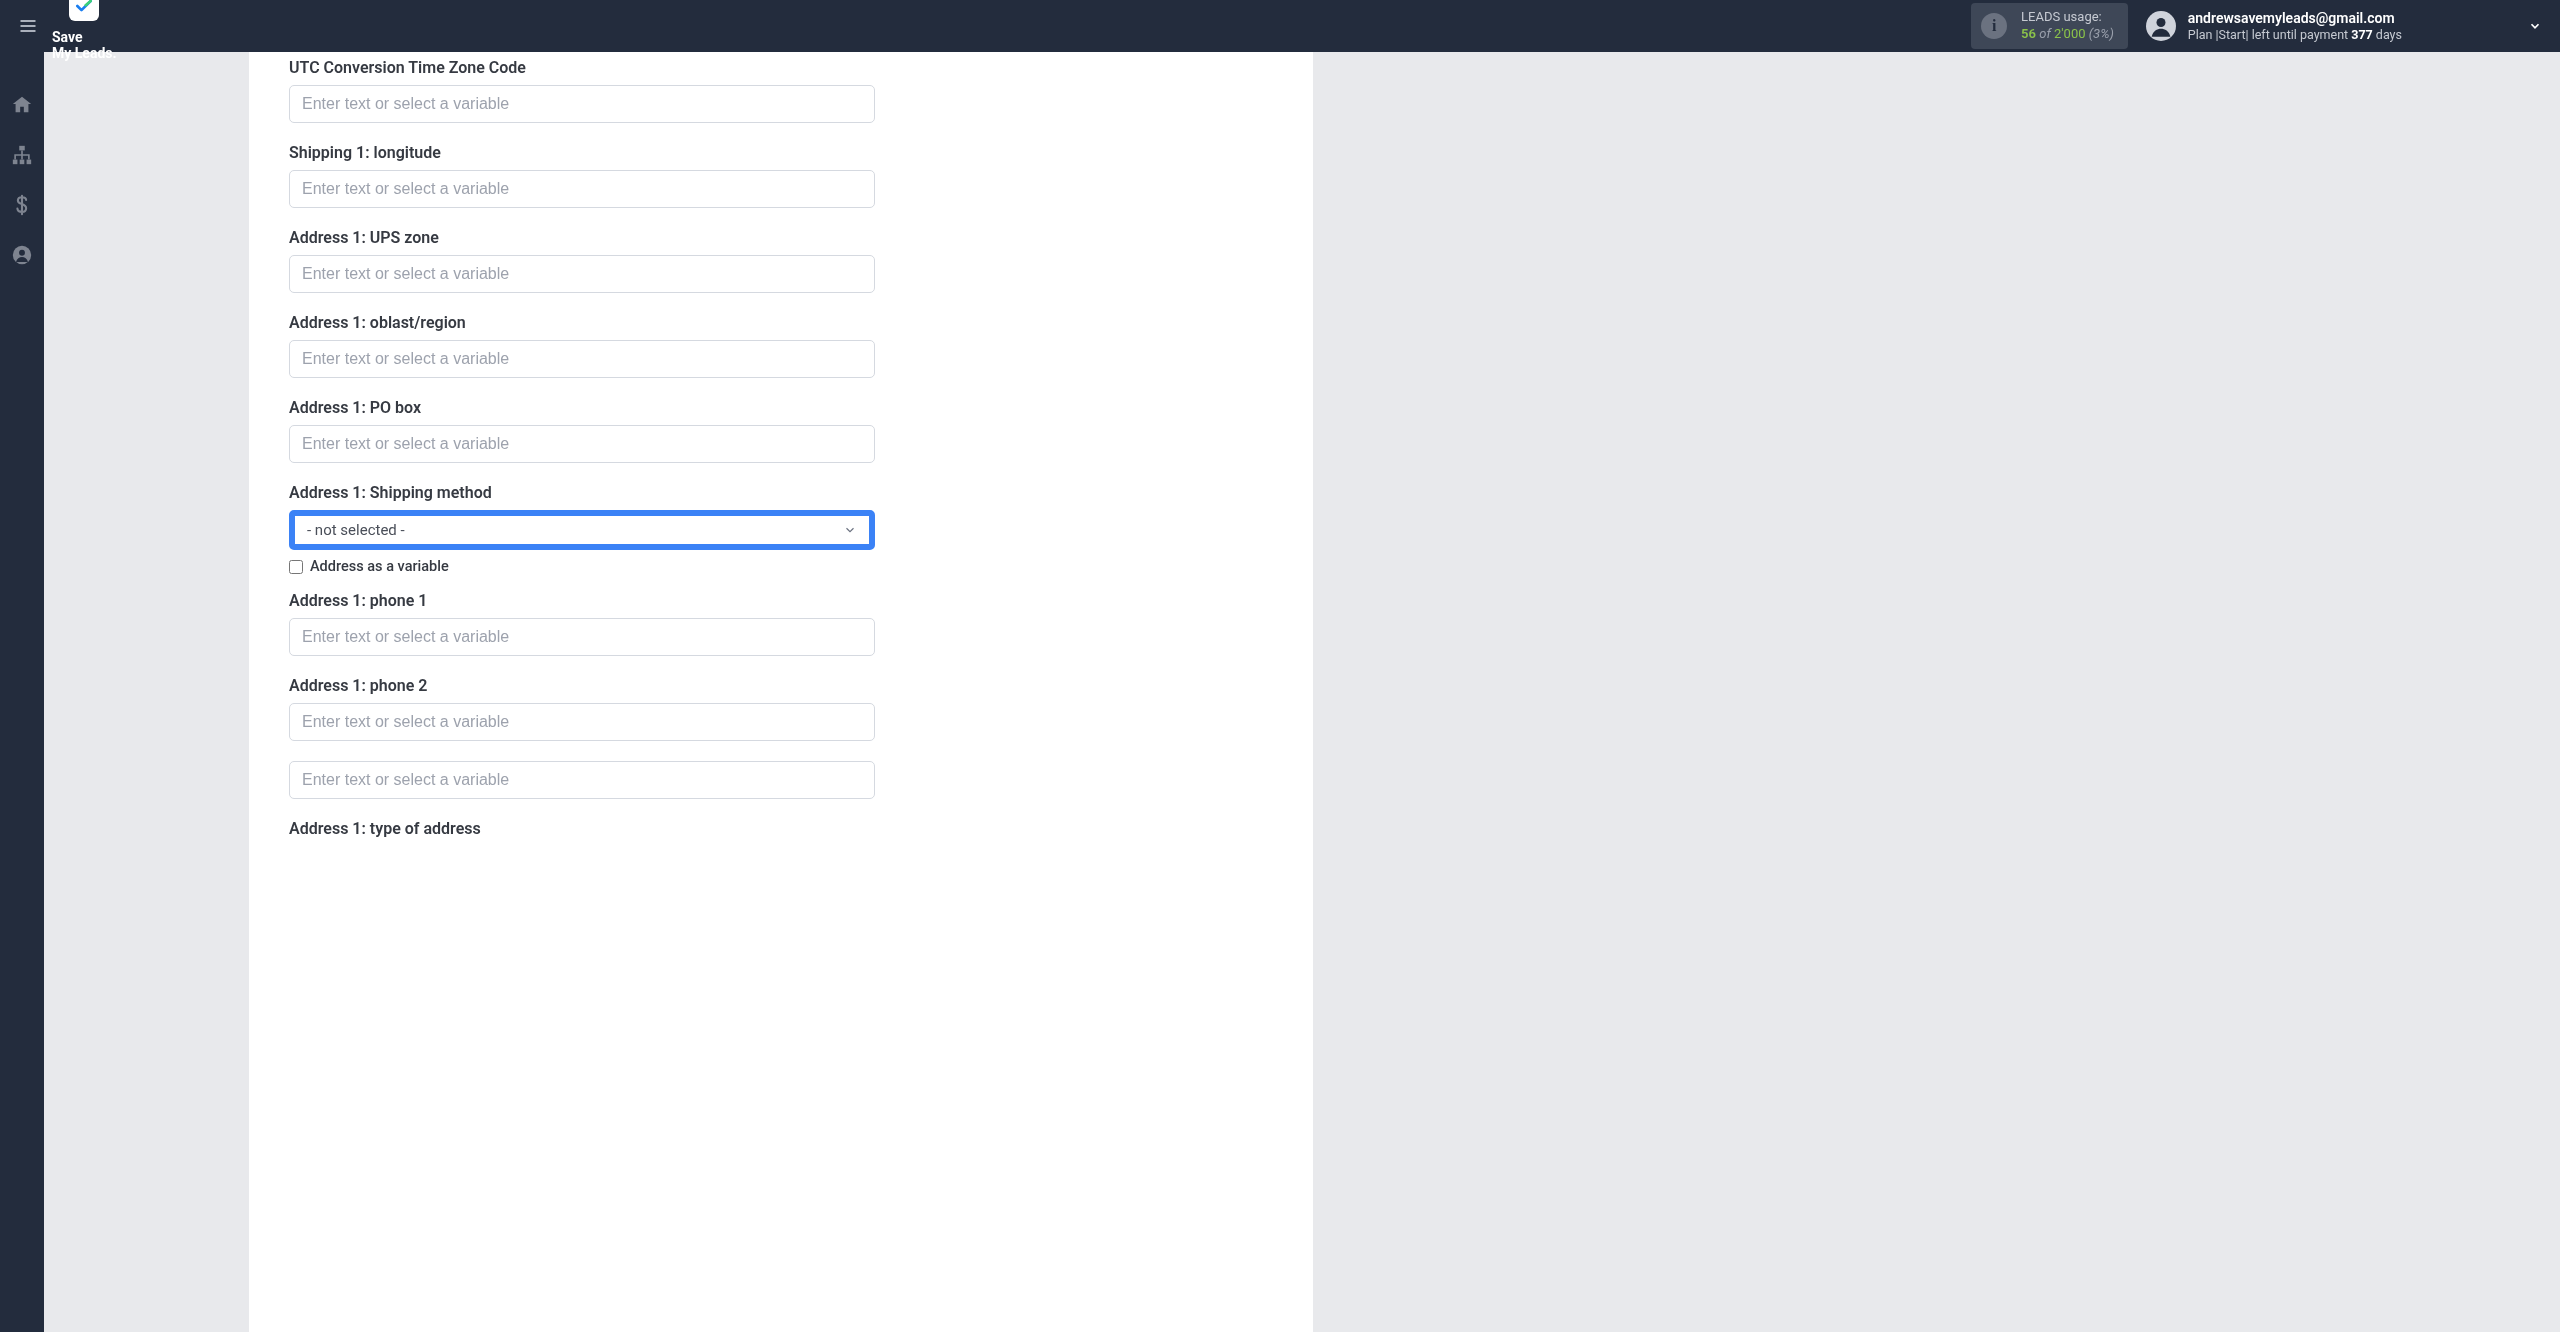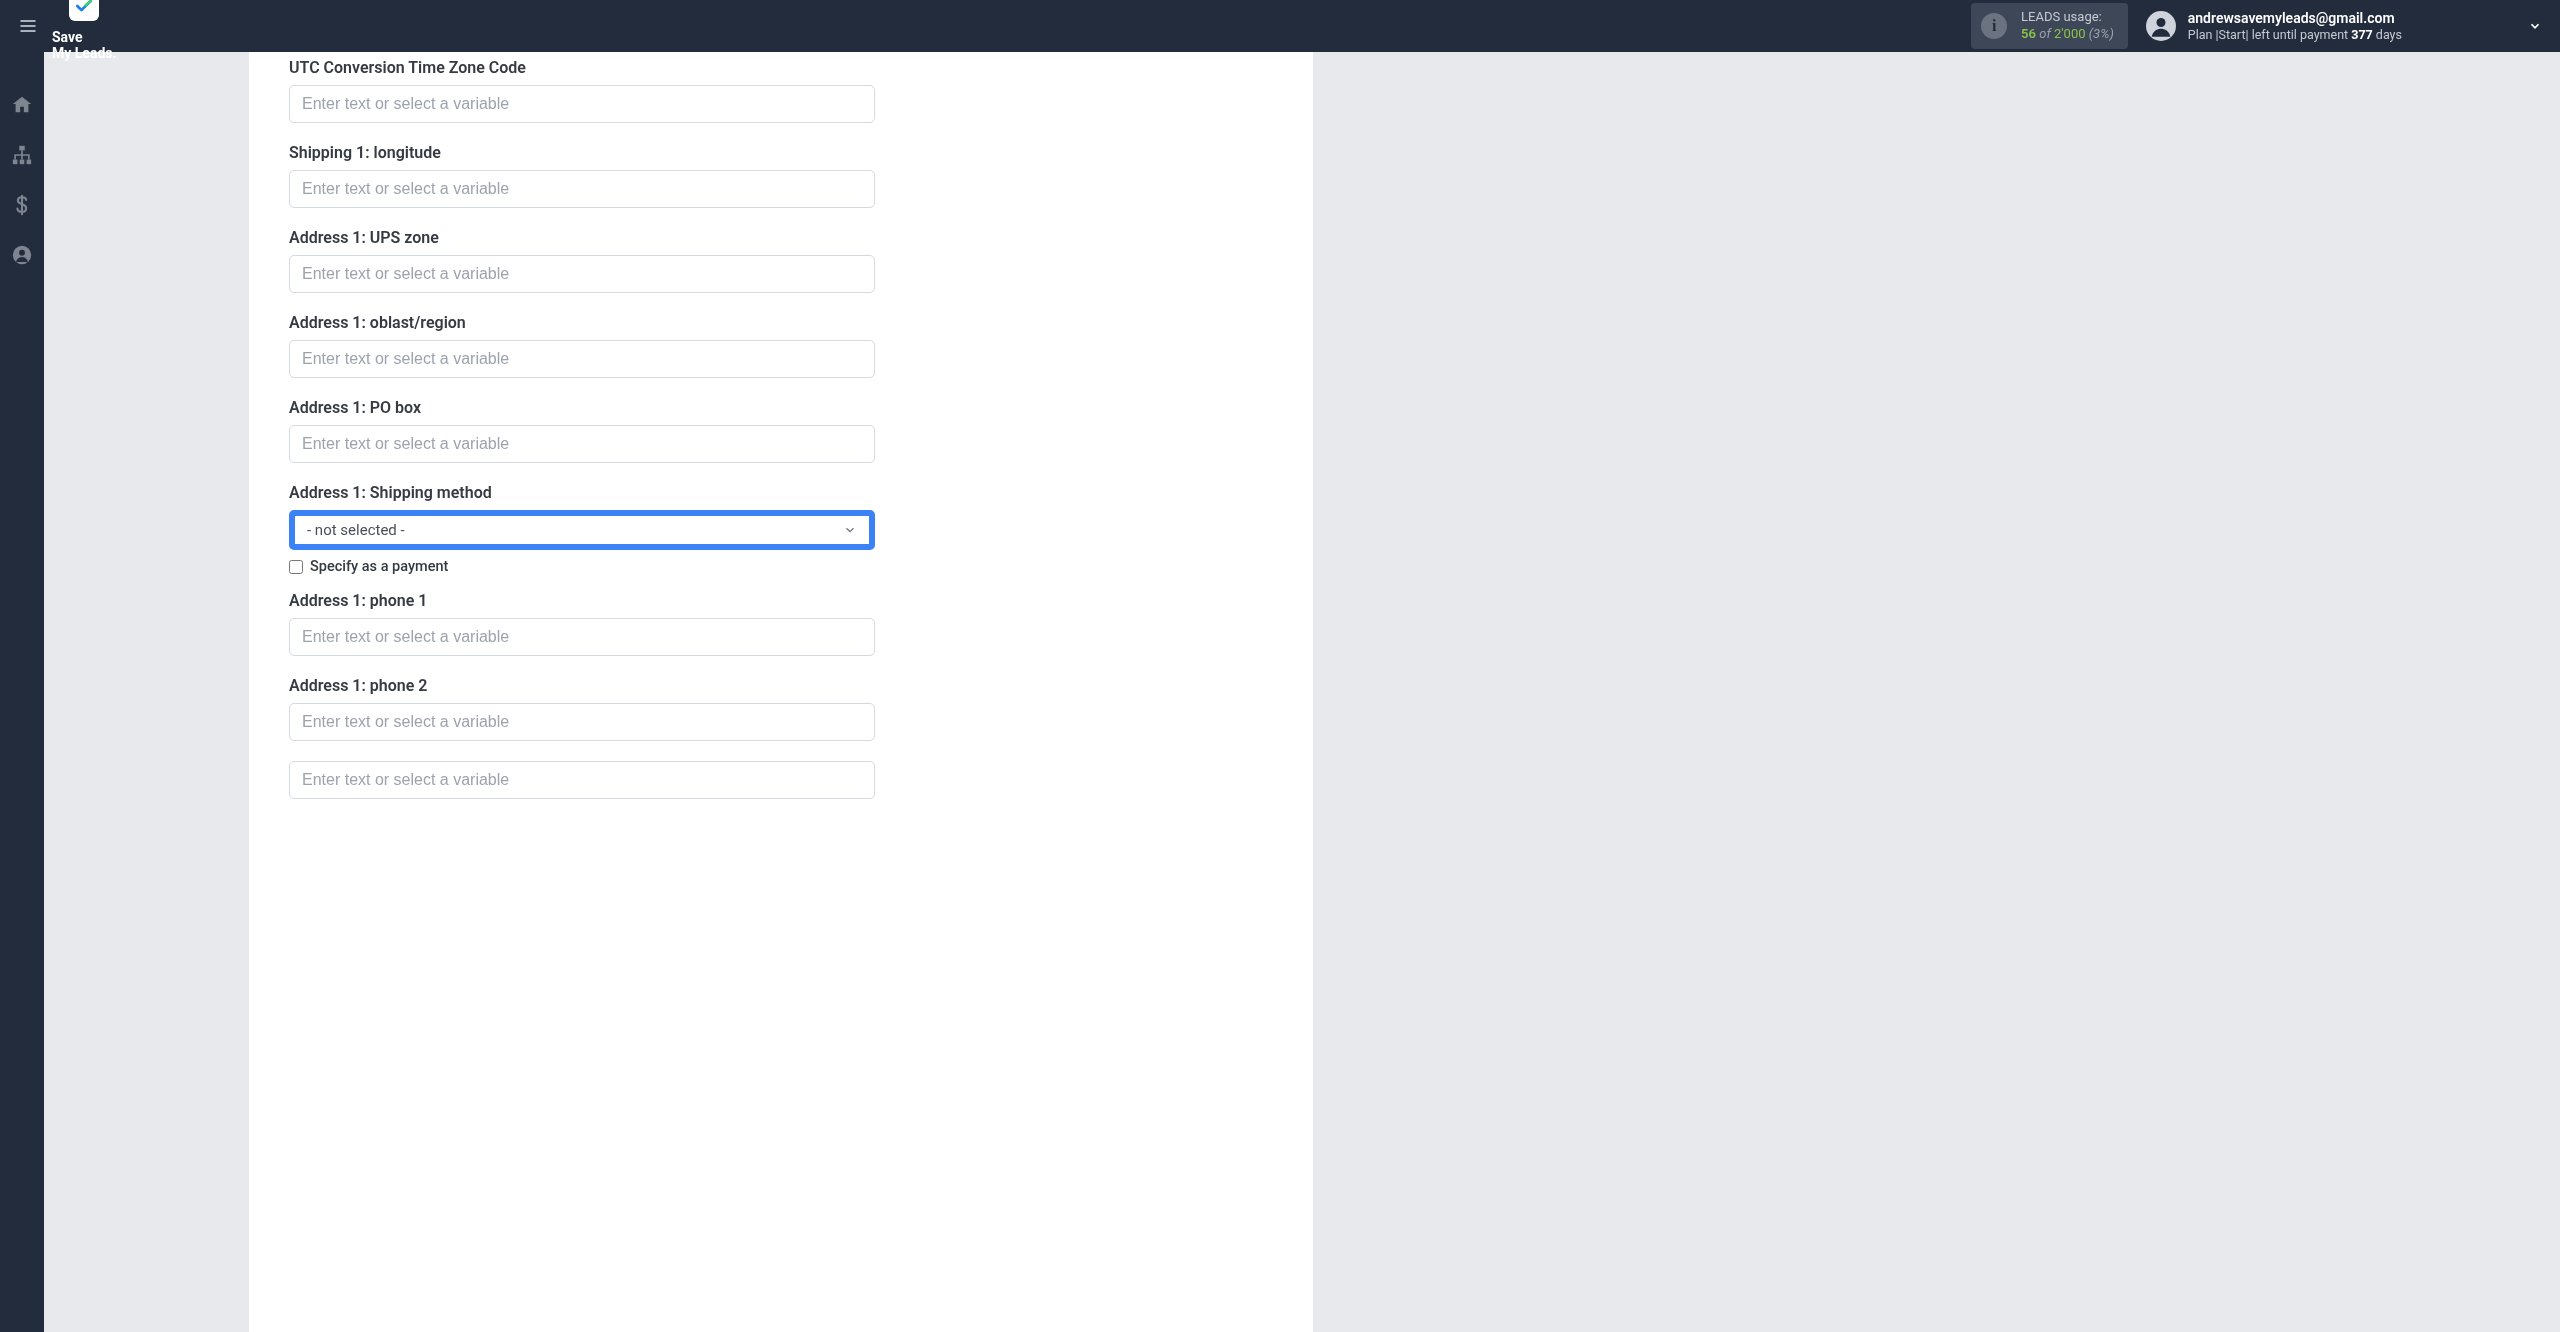--- a/index.html
+++ b/index.html
@@ -352,35 +352,38 @@
             <label class="form-label">Address 1: Shipping method</label>
             <div class="form-select">
               <span> - not selected - </span>
               <svg viewBox="0 0 24 24" fill="none" stroke="currentColor" stroke-width="2">
                   <polyline points="6 9 12 15 18 9"></polyline>
                 </svg>
             </div>
           </div>
           <label class="checkbox-row">
             <input type="checkbox" style="">
-            <span>Specify as a payment</span>
+            <span>Address as a variable</span>
           </label>
         </div>
 
         <div class="form-group">
           <label class="form-label">Address 1: phone 1</label>
           <input class="form-input" type="text" placeholder="Enter text or select a variable" style="">
         </div>
 
         <div class="form-group">
           <label class="form-label">Address 1: phone 2</label>
           <input class="form-input" type="text" placeholder="Enter text or select a variable" style="">
         </div>
 
         <div class="form-group">
           <input class="form-input" type="text" placeholder="Enter text or select a variable" style="">
         </div>
 
+        <div class="form-group" style="margin-bottom:0;">
+          <label class="form-label">Address 1: type of address</label>
+        </div>
 
       </div>
     </div>
   </div>
 </div>
 
 </body></html>

